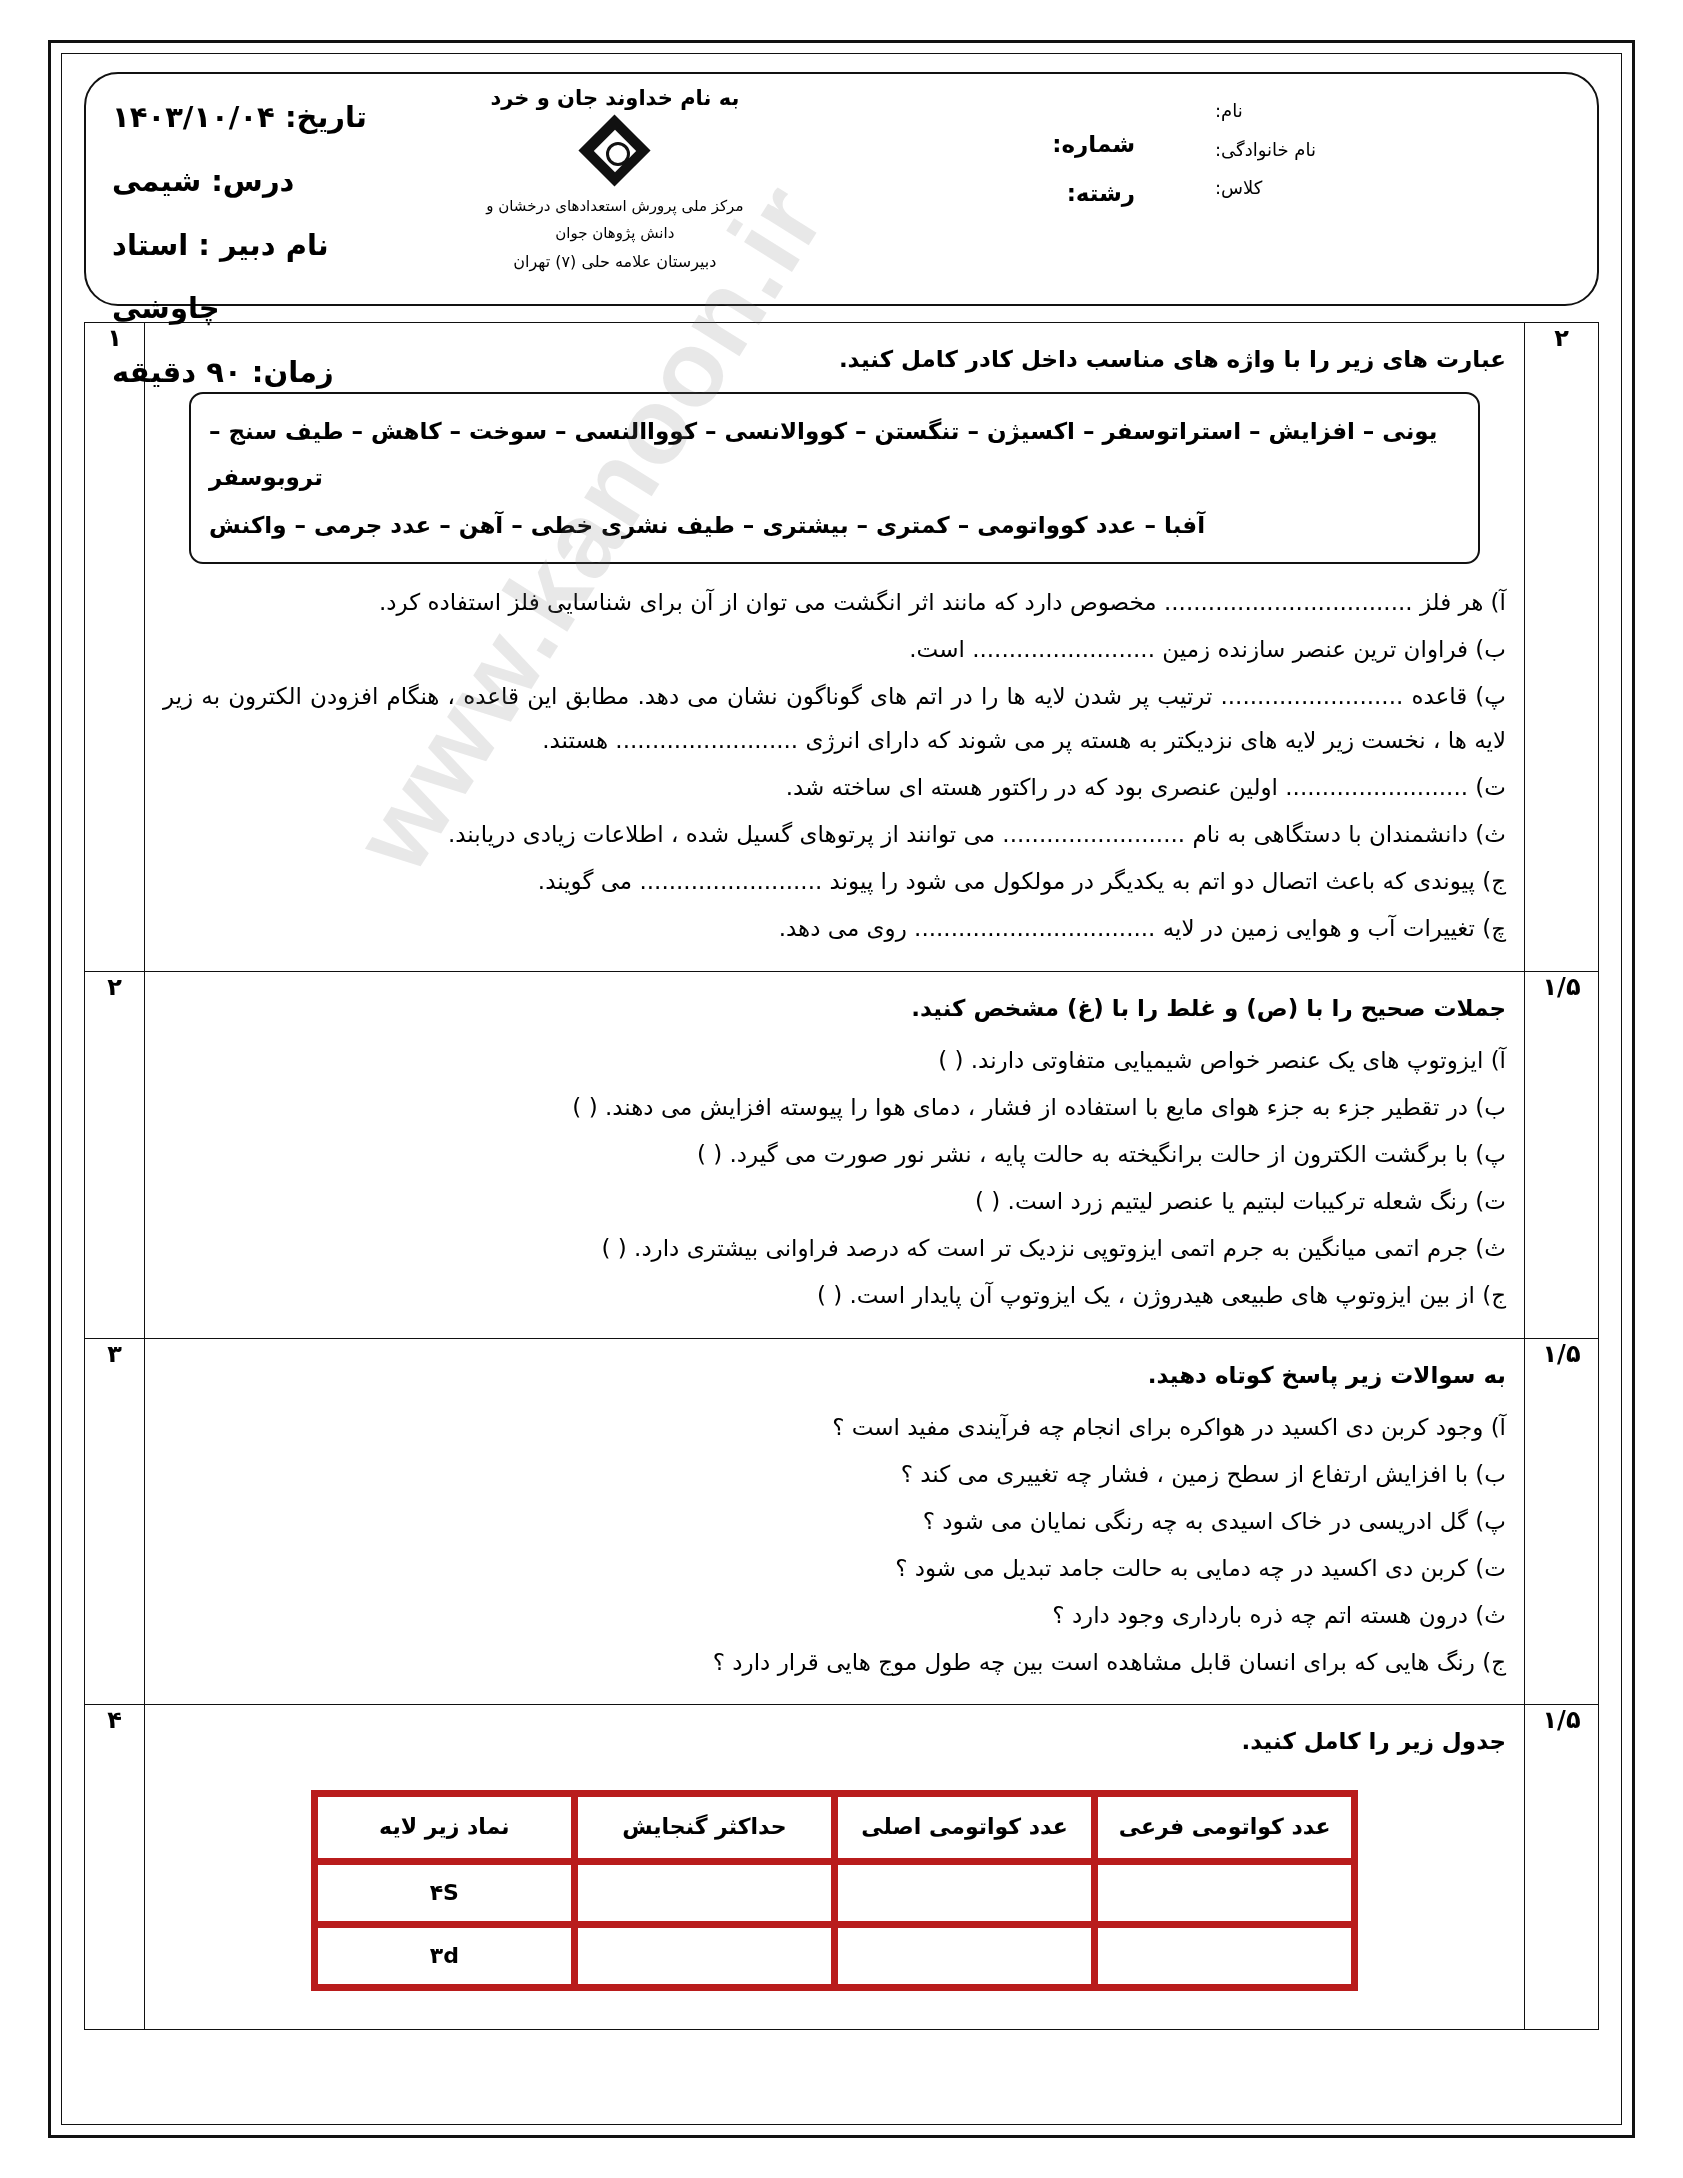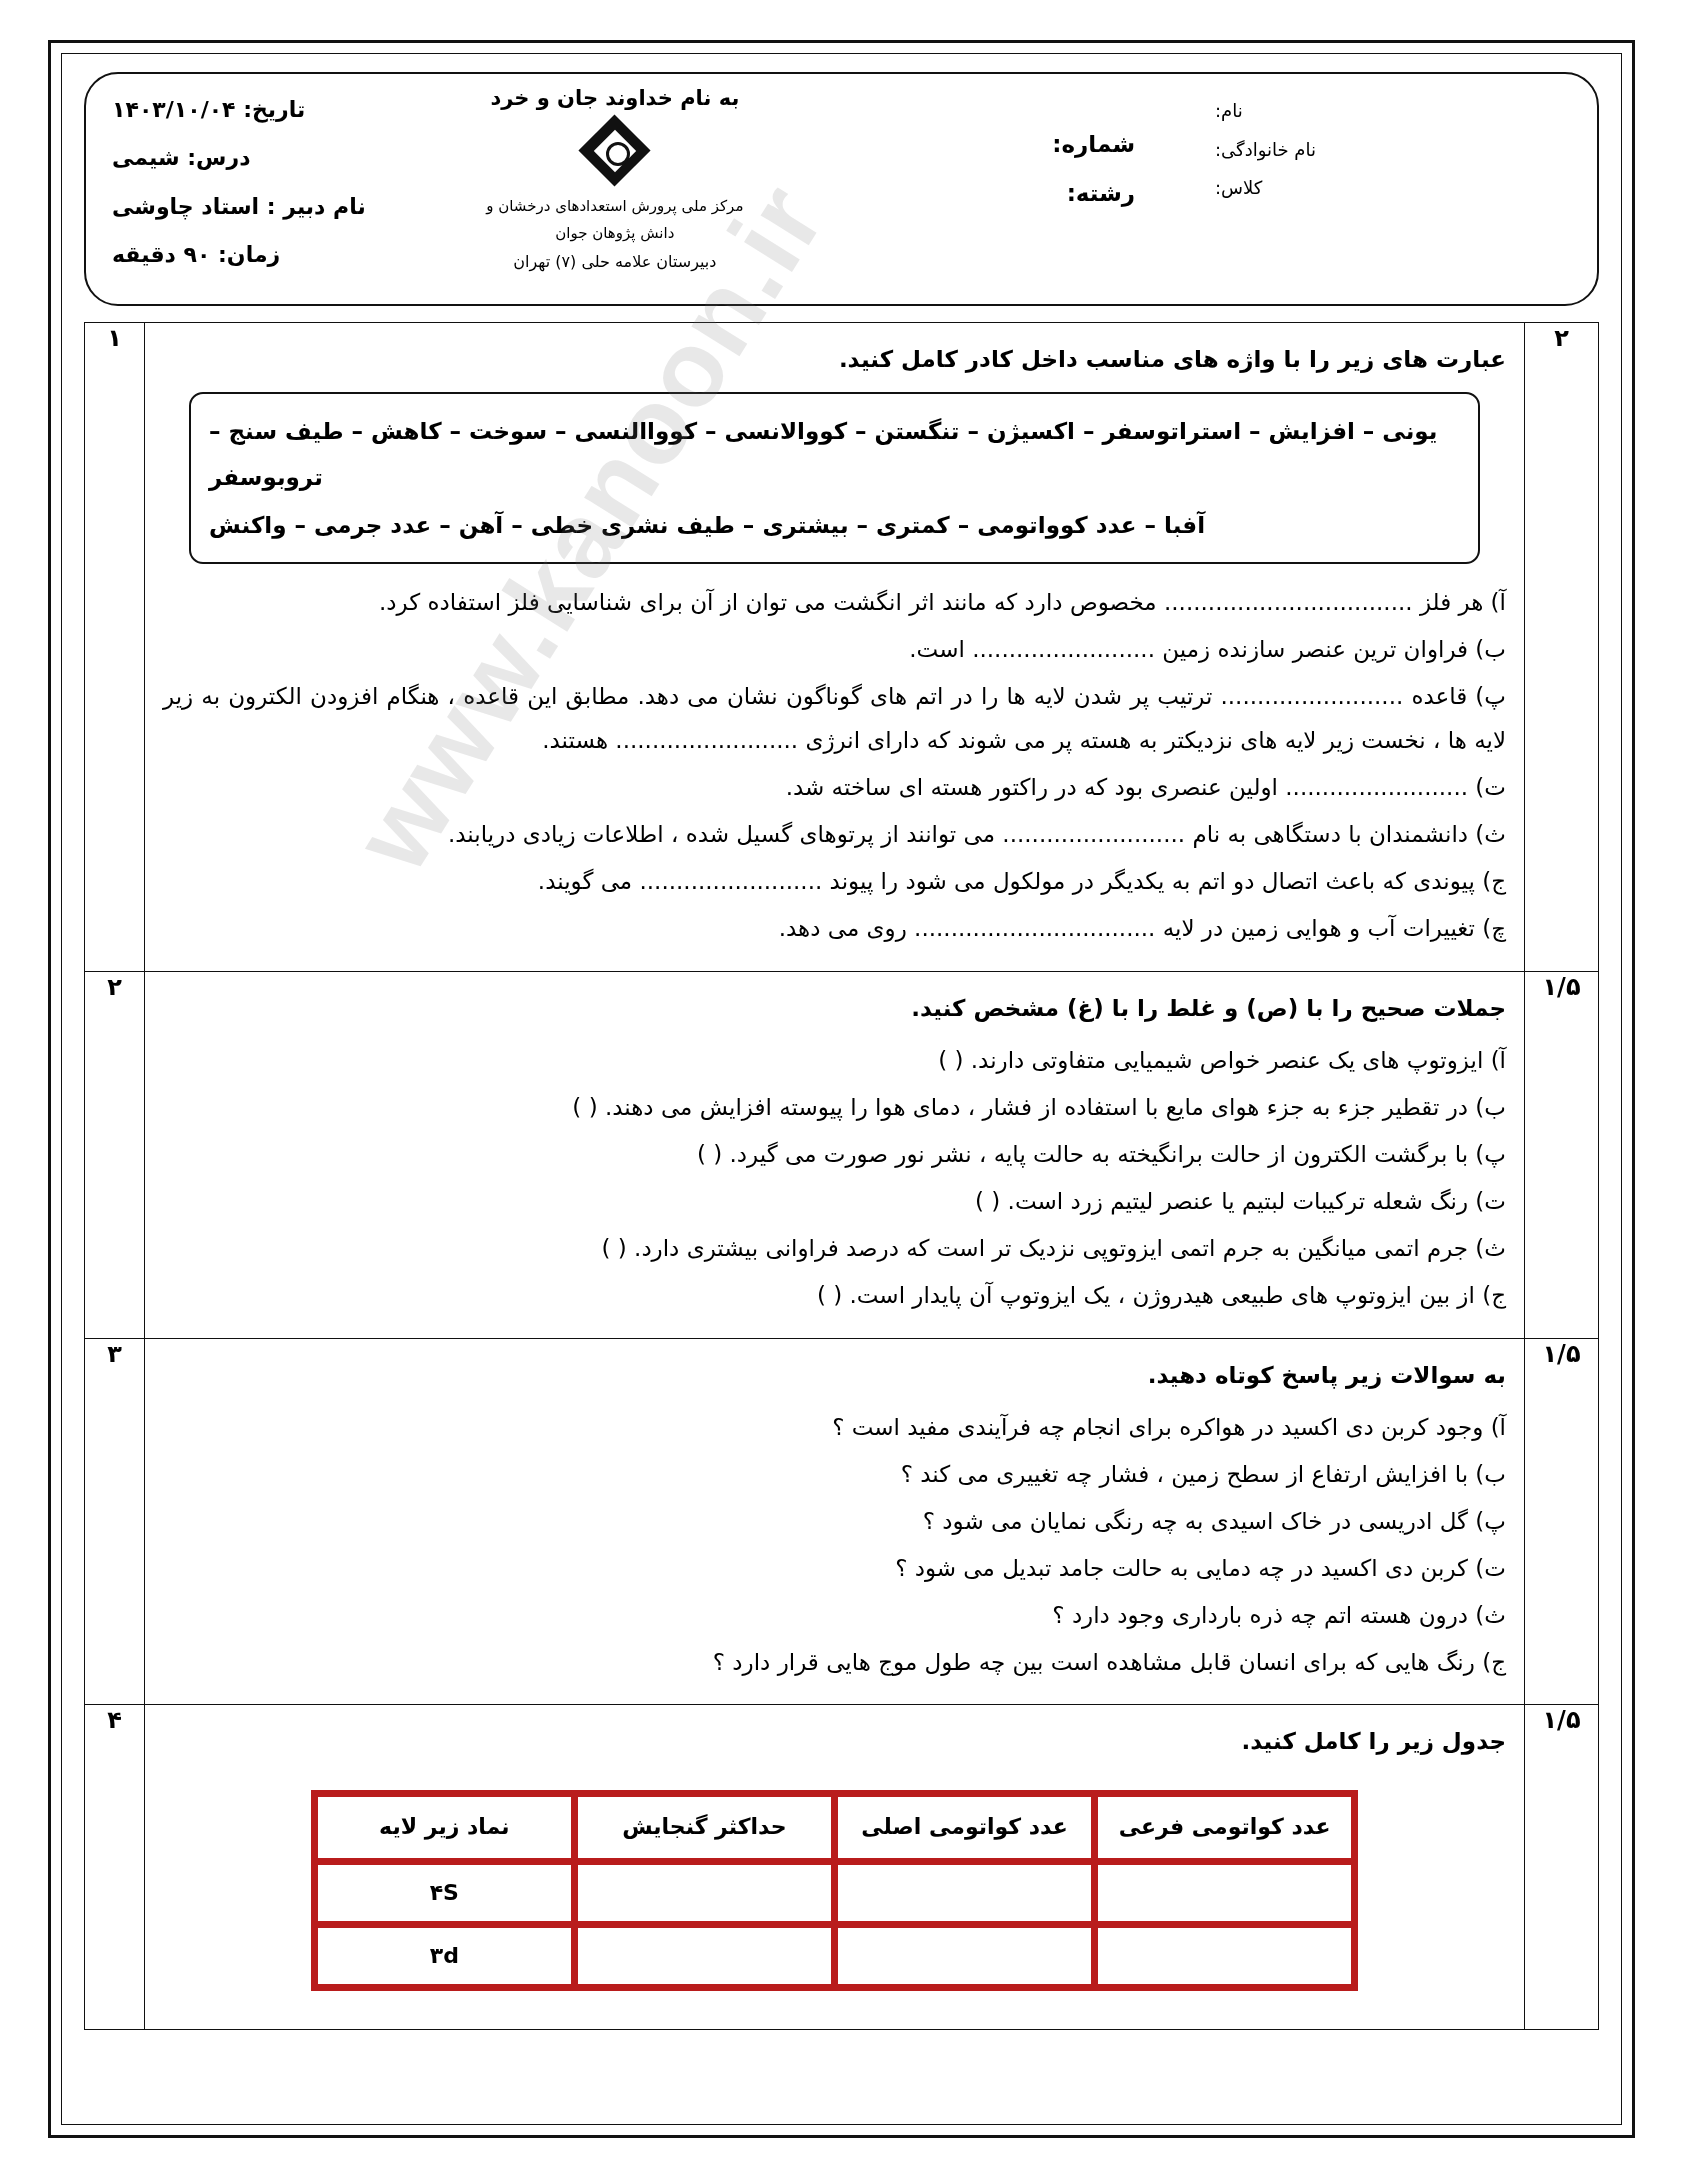--- a/index.html
+++ b/index.html
@@ -85,21 +85,21 @@
   }
   .hdr-mid .lbl { display:block; text-align: right; padding-right: 28px;}
   .hdr-logo {
     width: 22%;
     text-align: center;
     padding-top: 12px;
   }
   .hdr-left {
     width: 24%;
     text-align: left;
-    font-size: 22px;
+    font-size: 29px;
     line-height: 2.2;
     font-weight: bold;
     padding-top: 12px;
   }
   .bism {
     font-size: 21px;
     font-weight: bold;
     margin-bottom: 4px;
     letter-spacing: 0.5px;
   }

